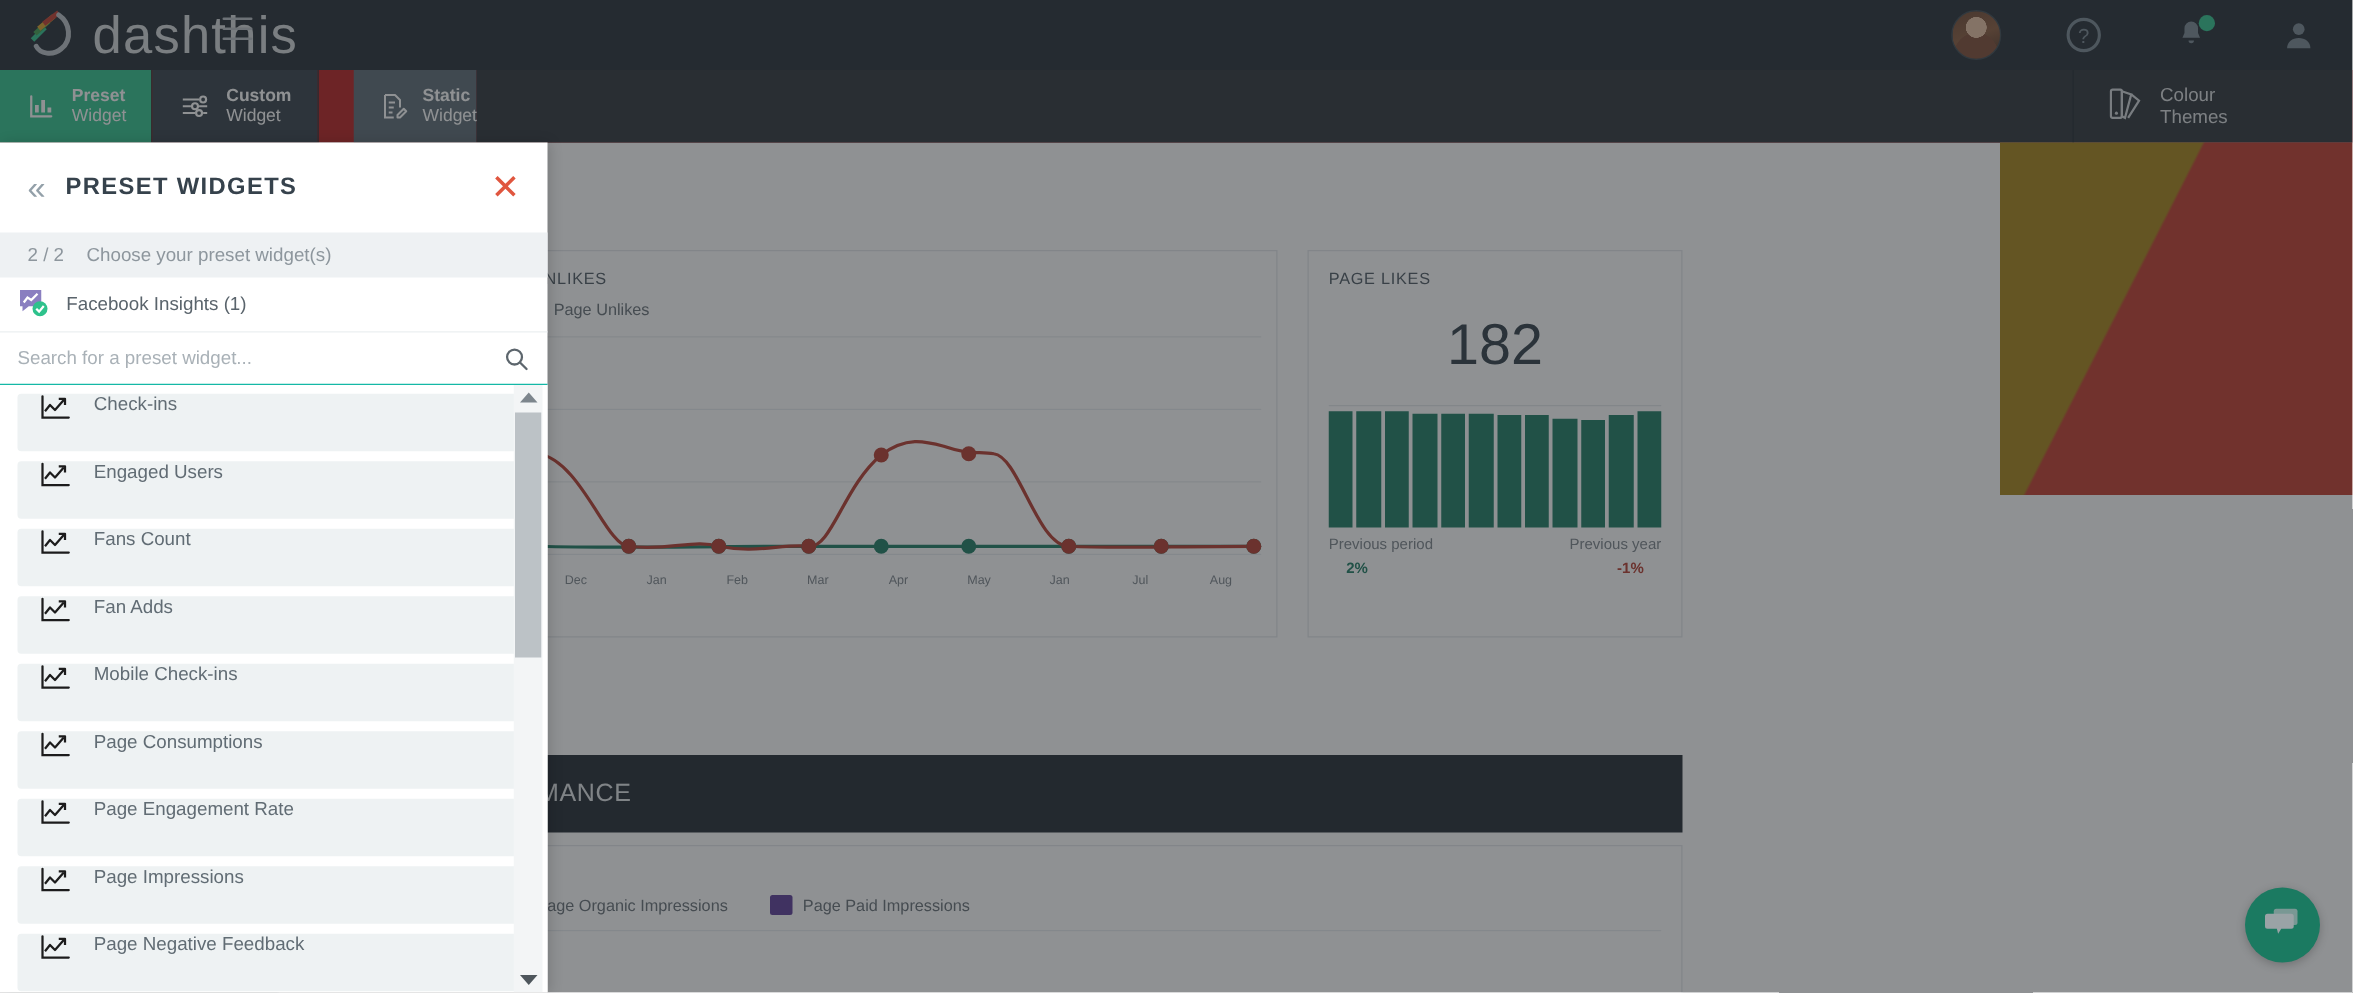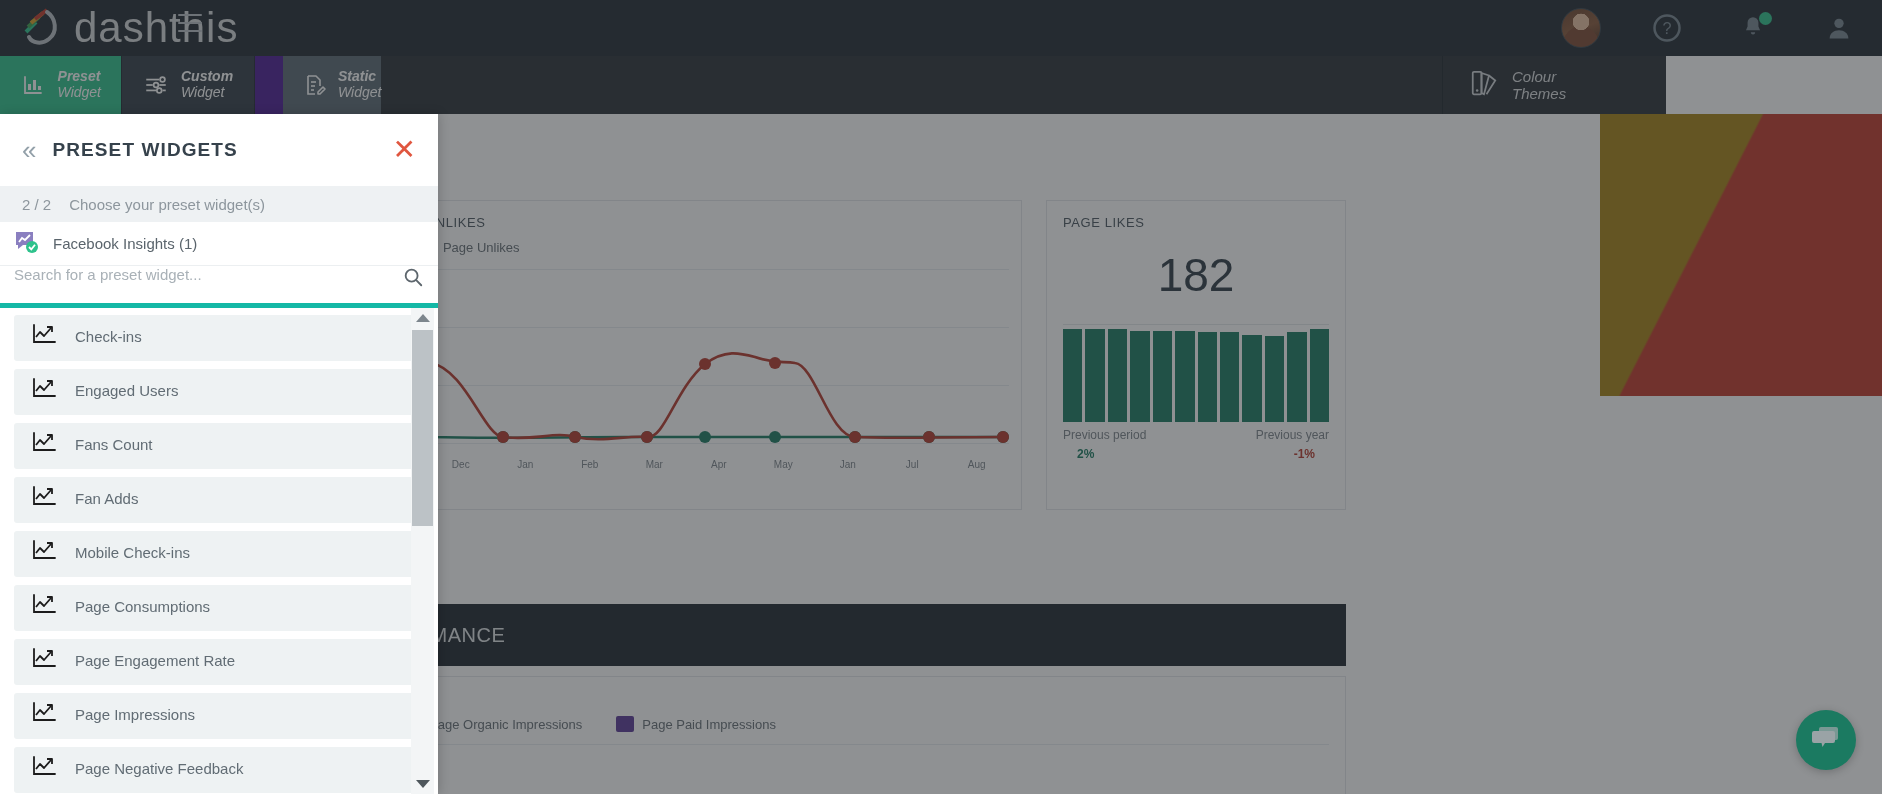--- a/index.html
+++ b/index.html
@@ -34,21 +34,21 @@
                 radial-gradient(circle at 50% 92%, #7d4a33 0 44%, rgba(0,0,0,0) 45%),
                 linear-gradient(160deg, #6d4630 0%, #8a5a3c 50%, #4a2e20 100%);
     border: 1px solid #3b4750;
   }
   .badge-dot {
     position: absolute; width: 13px; height: 13px; border-radius: 50%;
     background: #2ec28c; right: 24px; top: 12px;
   }
 
   
-  .tabstrip { position: absolute; left: 0; top: 56px; width: 1666px; height: 58px; background: #4c1d95; font-style: italic; }
+  .tabstrip { position: absolute; left: 0; top: 56px; width: 1882px; height: 58px; background: #b91c1c; }
   .tab {
     position: absolute; top: 0; height: 58px; display: flex; align-items: center; gap: 11px;
     padding: 0 20px; cursor: pointer; color: #ffffff;
   }
   .tab-sep { position: absolute; top: 0; width: 1px; height: 58px; background: #222b33; }
   .tab .t-icon { width: 28px; height: 28px; display: flex; align-items: center; justify-content: center; }
   .tab .t-text { line-height: 1.12; font-size: 14px; }
   .tab .t-text .l1 { font-weight: bold; display: block; }
   .tab .t-text .l2 { font-weight: normal; display: block; }
   .tab-preset { left: 0; width: 121px; background: #2ec28c; }
@@ -128,34 +128,34 @@
   .close-x { color: #e0563f; font-size: 28px; line-height: 1; cursor: pointer; font-weight: 300; }
   .panel-step {
     height: 36px; background: #eef1f3; display: flex; align-items: center; gap: 18px;
     padding: 0 22px; font-size: 15px; color: #8d969d;
   }
   .panel-source {
     height: 44px; display: flex; align-items: center; gap: 13px; padding: 0 14px;
     font-size: 15px; color: #5a646c; border-bottom: 1px solid #eceff1;
   }
   .search-row {
-    height: 42px; display: flex; align-items: flex-start; padding: 0 14px;
-    border-bottom: 5px solid #14b8a6;
+    height: 42px; display: flex; align-items: center; padding: 0 14px;
+    border-bottom: 1px solid #14b8a6;
   }
   .search-input {
     flex: 1; border: 0; outline: 0; font-size: 15px; color: #4b545b;
     font-family: "Liberation Sans", sans-serif; background: transparent;
   }
   .search-input::placeholder { color: #a9b1b7; }
   .search-ico { width: 22px; height: 22px; color: #5d666d; cursor: pointer; }
   .list-wrap { flex: 1; position: relative; overflow: hidden; background: #ffffff; }
   .list-inner { padding: 7px 10px 0 14px; }
   .list-item {
     height: 46px; background: #eef2f3; margin-bottom: 8px; border-radius: 3px;
-    display: flex; align-items: flex-end; gap: 17px; padding: 16px 18px; cursor: pointer;
+    display: flex; align-items: flex-start; gap: 17px; padding: 0 18px; cursor: pointer;
   }
   .li-label { font-size: 15px; color: #616c74; }
   .li-ico { width: 26px; height: 22px; }
 
   
   .sbar { position: absolute; right: 4px; top: 0; width: 23px; bottom: 0; background: #f3f5f6; }
   .sbar-up, .sbar-dn { position: absolute; left: 0; width: 23px; height: 20px; display:flex; align-items:center; justify-content:center; cursor: pointer; }
   .sbar-up { top: 0; } .sbar-dn { bottom: 0; }
   .sbar-thumb { position: absolute; left: 1px; top: 22px; width: 21px; height: 196px; background: #bcc2c6; cursor: pointer; }
   .tri { width: 0; height: 0; border-left: 7px solid transparent; border-right: 7px solid transparent; }

